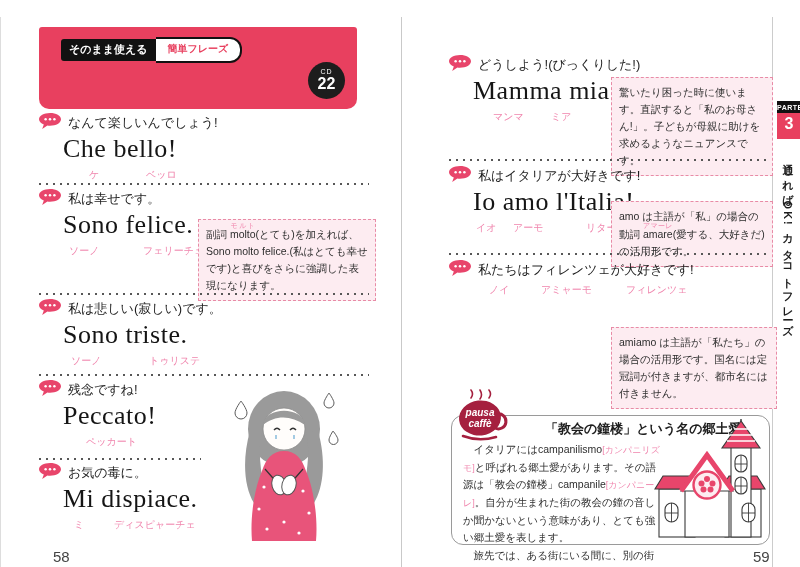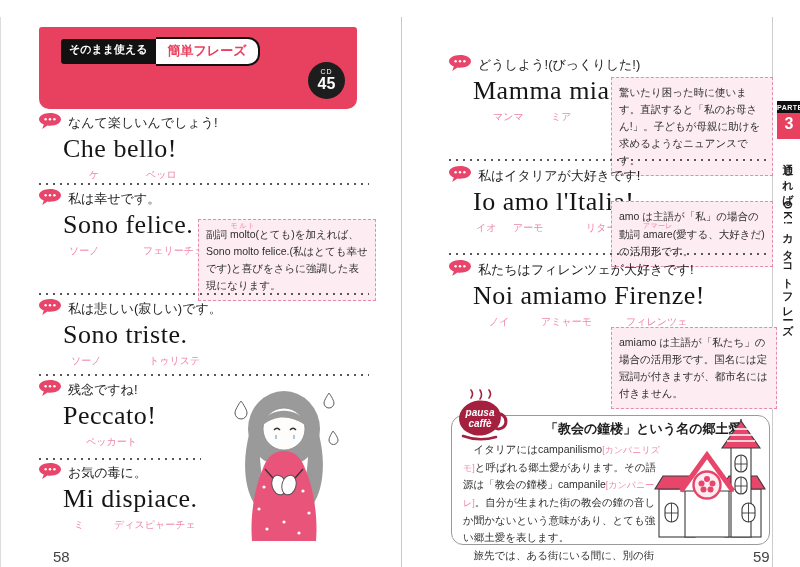--- a/index.html
+++ b/index.html
@@ -8,21 +8,21 @@
   .fold{position:absolute;left:400px;top:0;width:1px;height:561px;background:#c9c9c9;}
   .bottom-edge{position:absolute;left:0;top:561px;width:800px;height:1px;background:#bbb;}
   .side-line{position:absolute;left:771px;top:0;width:1px;height:561px;background:#ccc;}
 
   
   .header{position:absolute;left:38px;top:10px;width:318px;height:82px;background:#e8405f;
           border-radius:3px 3px 10px 10px;}
   .tag{position:absolute;left:22px;top:12px;display:flex;align-items:stretch;}
   .tag-black{background:#111;color:#fff;font-size:11px;font-weight:bold;padding:3px 8px 4px;
              border-radius:3px 0 0 3px;white-space:nowrap;}
-  .tag-pill{background:#fff;color:#e8405f;font-size:13px;font-weight:bold;padding:3px 12px 4px;
+  .tag-pill{background:#fff;color:#e8405f;font-size:10px;font-weight:bold;padding:3px 12px 4px;
             border:2px solid #111;border-left:none;border-radius:0 12px 12px 0;white-space:nowrap;margin:-2px 0;}
   .header-title{position:absolute;left:20px;top:34px;font-size:31px;color:#fff;letter-spacing:4px;font-weight:500;}
   .cd-badge{position:absolute;right:12px;top:35px;width:37px;height:37px;border-radius:50%;
             background:#1d1d1d;color:#fff;text-align:center;line-height:1;}
   .cd-label{display:block;font-size:7px;margin-top:6px;letter-spacing:1px;}
   .cd-num{display:block;font-size:16px;font-weight:bold;margin-top:1px;}
 
   
   .phrase{position:absolute;}
   .jp-row{display:flex;align-items:center;gap:7px;font-size:13px;font-weight:500;color:#1d1d1d;white-space:nowrap;}
@@ -67,21 +67,21 @@
   <div class="bottom-edge"></div>
   <div class="side-line"></div>
 
   <div class="header">
     <div class="tag">
       <span class="tag-black">そのまま使える</span>
       <span class="tag-pill">簡単フレーズ</span>
     </div>
     <div class="cd-badge">
       <span class="cd-label">CD</span>
-      <span class="cd-num">45</span>
+      <span class="cd-num">22</span>
     </div>
   </div>
 
   <div class="phrase" style="left:38px;top:96px;">
     <div class="jp-row">
       <span><svg width="22" height="16" viewBox="0 0 22 16">
             <path d="M11 0C4.9 0 0 2.8 0 6.3c0 2.2 1.9 4.1 4.8 5.2L3.2 16l5.2-3.4c.8.1 1.7.2 2.6.2 6.1 0 11-2.8 11-6.5S17.1 0 11 0z" fill="#e8456b"></path>
             <circle cx="6.6" cy="6.3" r="1.25" fill="#fff"></circle>
             <circle cx="11" cy="6.3" r="1.25" fill="#fff"></circle>
             <circle cx="15.4" cy="6.3" r="1.25" fill="#fff"></circle>
@@ -257,21 +257,20 @@
   <div class="phrase" style="left:448px;top:243px;">
     <div class="jp-row">
       <span><svg width="22" height="16" viewBox="0 0 22 16">
             <path d="M11 0C4.9 0 0 2.8 0 6.3c0 2.2 1.9 4.1 4.8 5.2L3.2 16l5.2-3.4c.8.1 1.7.2 2.6.2 6.1 0 11-2.8 11-6.5S17.1 0 11 0z" fill="#e8456b"></path>
             <circle cx="6.6" cy="6.3" r="1.25" fill="#fff"></circle>
             <circle cx="11" cy="6.3" r="1.25" fill="#fff"></circle>
             <circle cx="15.4" cy="6.3" r="1.25" fill="#fff"></circle>
           </svg></span>
       <span>私たちはフィレンツェが大好きです!</span>
     </div>
-    <div class="it">Noi amiamo Firenze!</div>
     <div class="kana">
       <span style="left:40px">ノイ</span>
       <span style="left:92px">アミャーモ</span>
       <span style="left:177px">フィレンツェ</span>
     </div>
   </div>
 
   <div class="note" style="left:610px;top:310px;width:150px;">
     <span>amiamo は主語が「私たち」の場合の活用形です。国名には定冠詞が付きますが、都市名には付きません。</span>
   </div>

